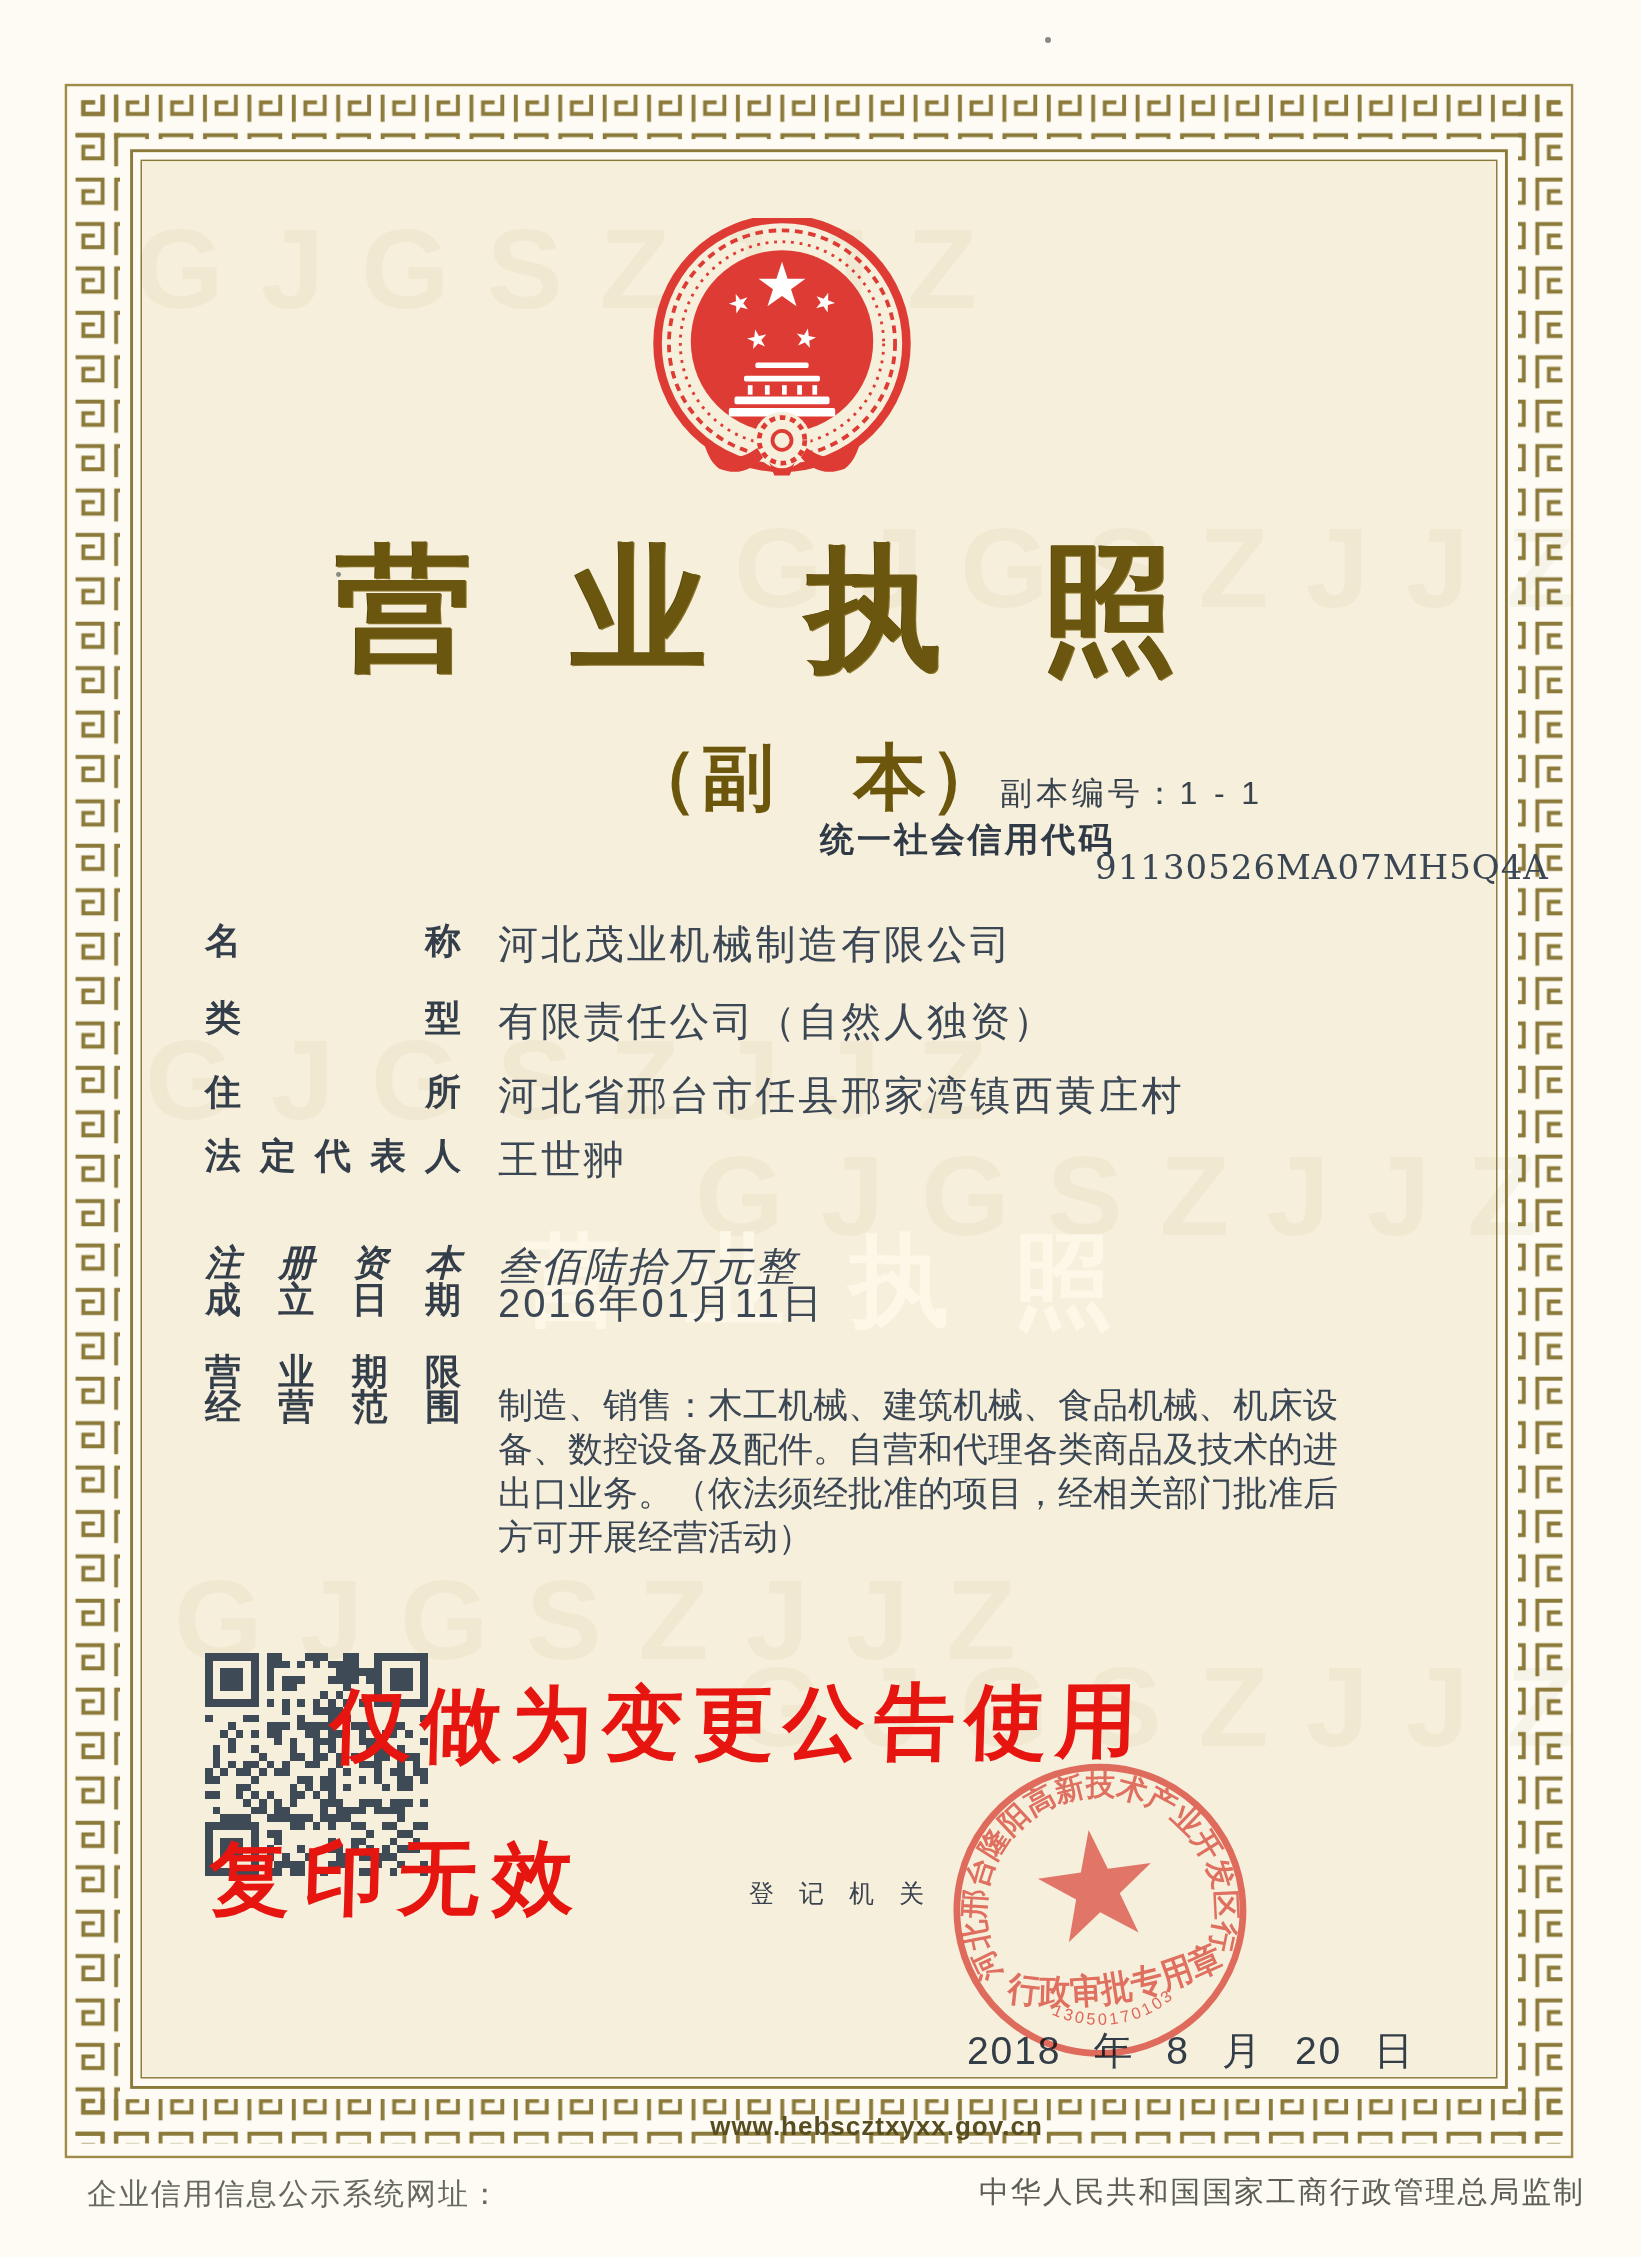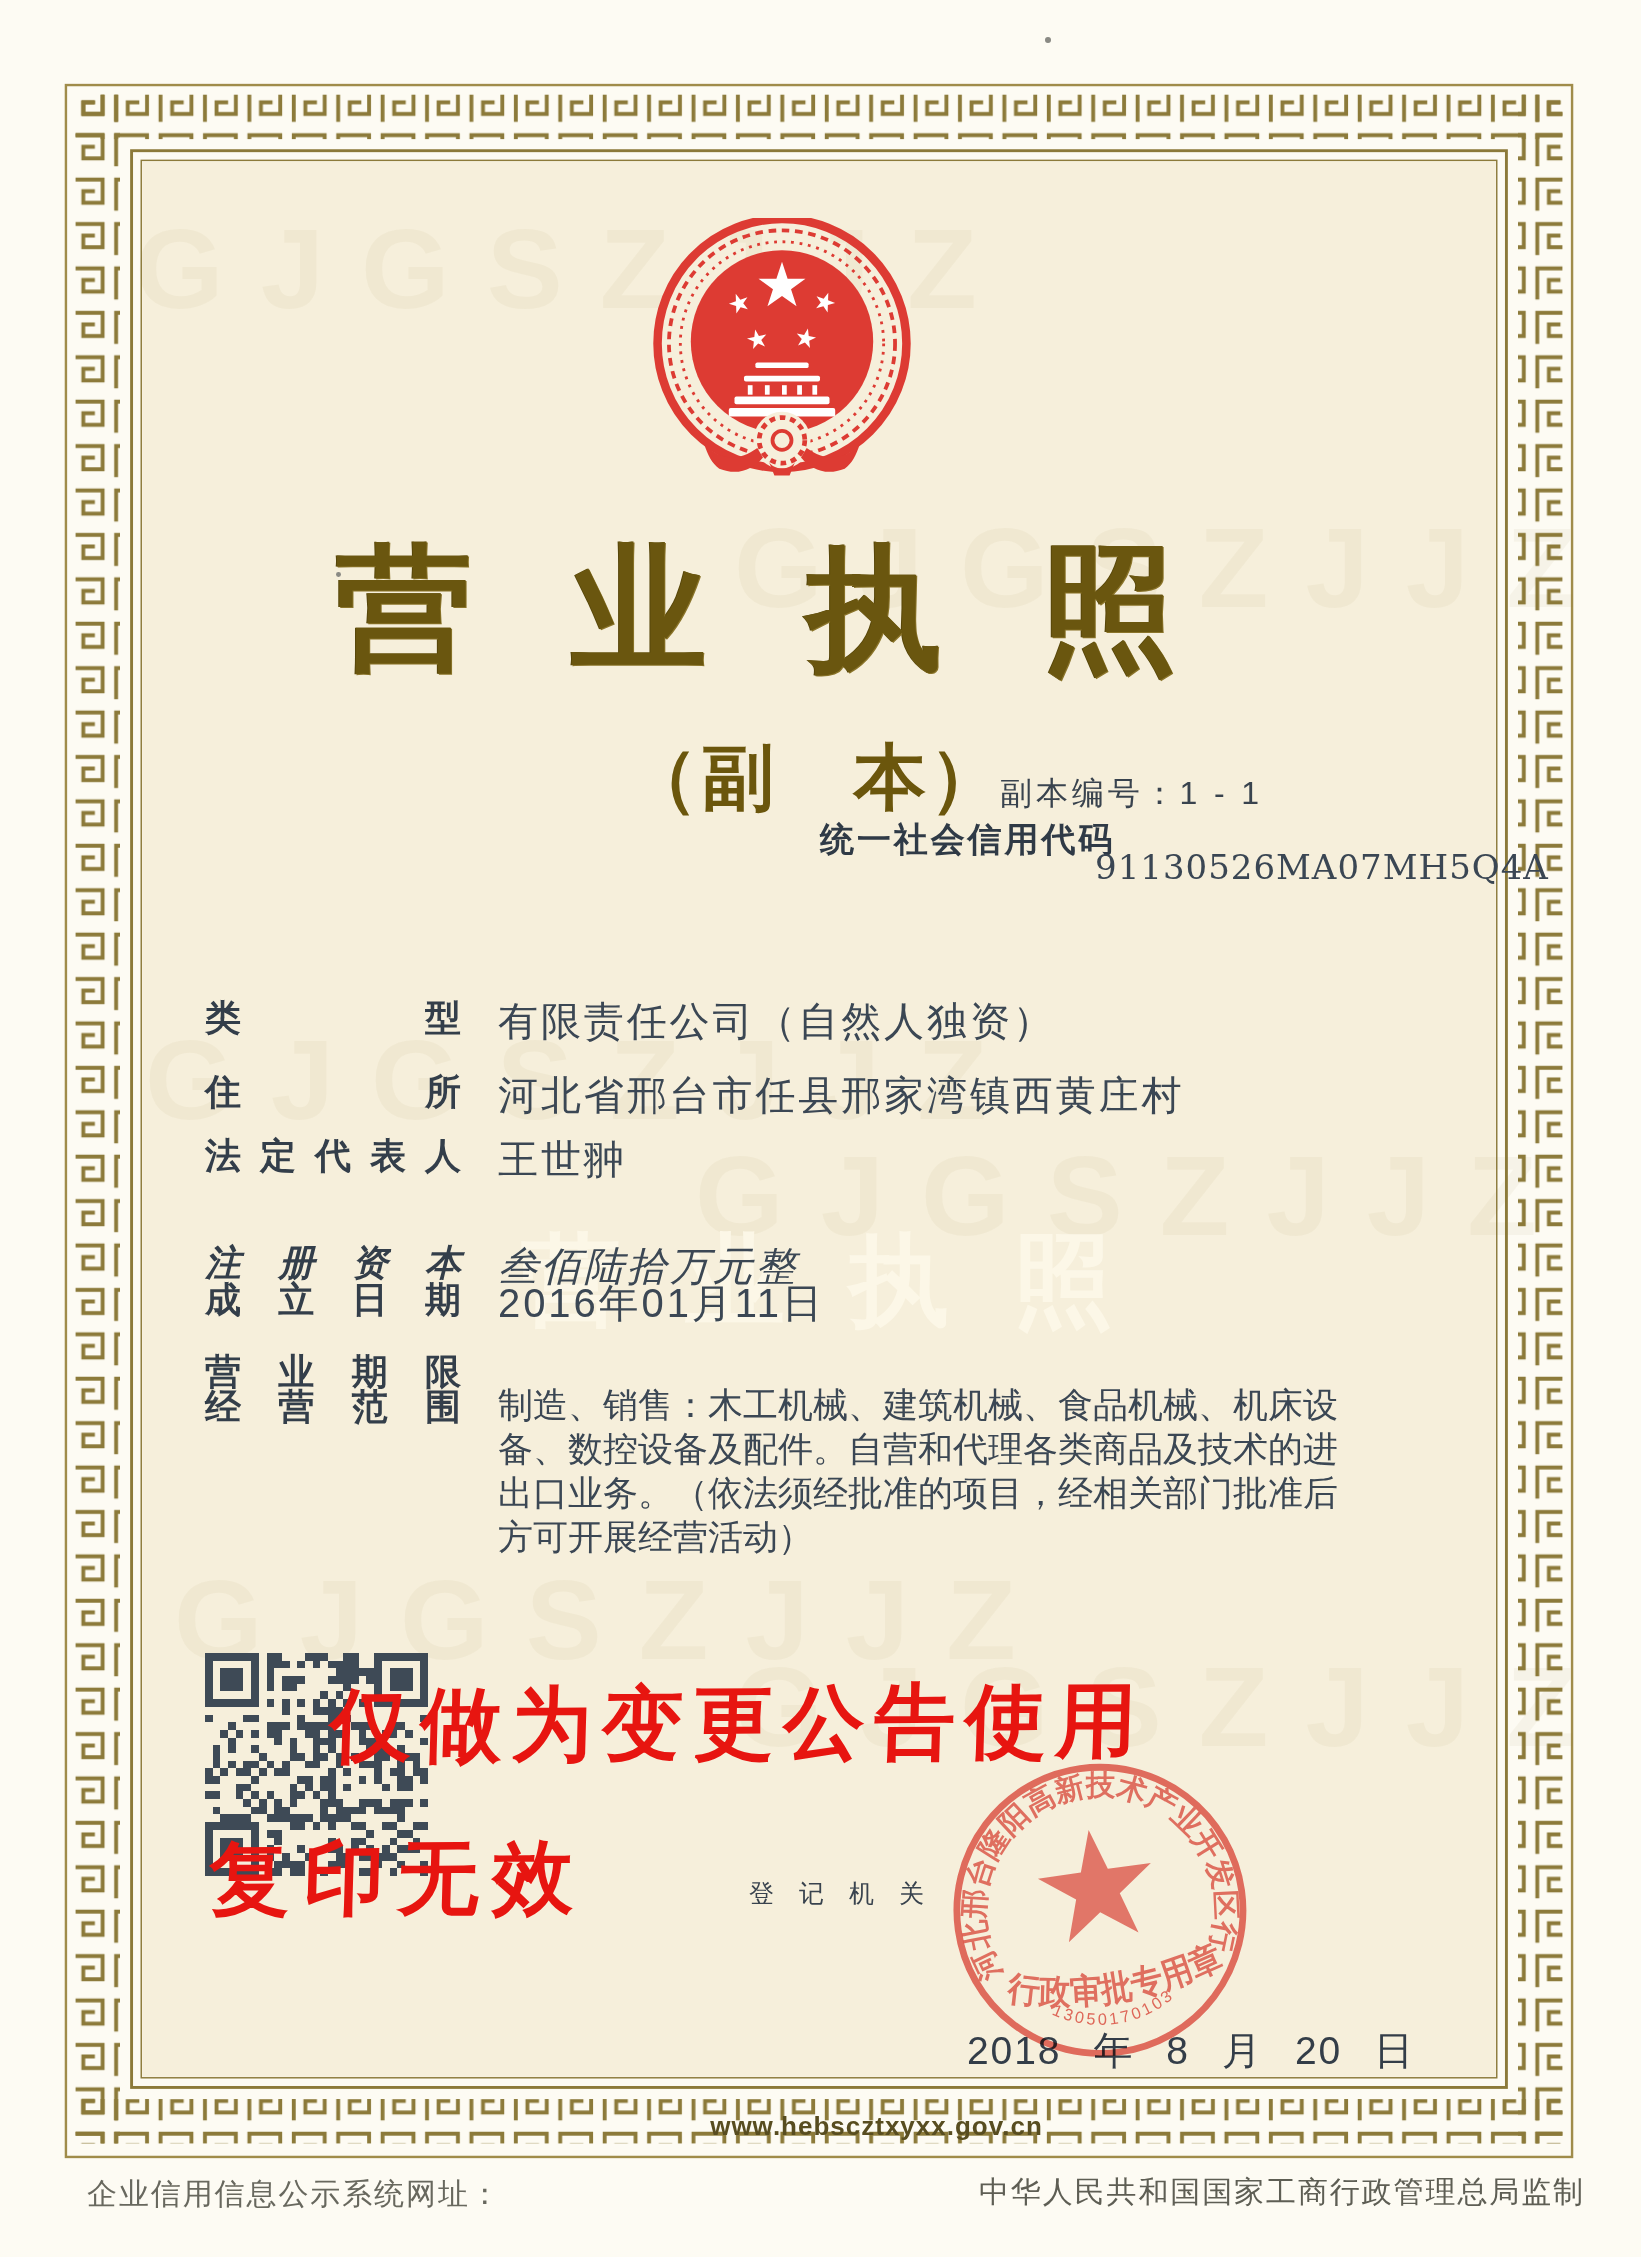--- a/index.html
+++ b/index.html
@@ -118,20 +118,23 @@
     <path d="M166,242 C188,258 206,254 222,238 C218,250 214,258 206,264 C186,272 170,264 160,252 Z" fill="#dd3b33"></path>
     <path d="M126,256 C130,266 150,266 154,256 L148,271 H132 Z" fill="#dd3b33"></path>
   </svg>
 
   <div class="title">营业执照</div>
   <div class="subtitle">（副　本）</div>
   <div class="copy-number">副本编号：1 - 1</div>
   <div class="credit-label">统一社会信用代码</div>
   <div class="credit-code">91130526MA07MH5Q4A</div>
 
+  <div class="frow" style="top:917px;">
+    <span class="flabel">名称</span><span class="fvalue">河北茂业机械制造有限公司</span>
+  </div>
   <div class="frow" style="top:994px;">
     <span class="flabel">类型</span><span class="fvalue">有限责任公司（自然人独资）</span>
   </div>
   <div class="frow" style="top:1068px;">
     <span class="flabel">住所</span><span class="fvalue">河北省邢台市任县邢家湾镇西黄庄村</span>
   </div>
   <div class="frow" style="top:1132px;">
     <span class="flabel">法定代表人</span><span class="fvalue">王世翀</span>
   </div>
   <div class="frow" style="top:1239px;font-style:italic;">

